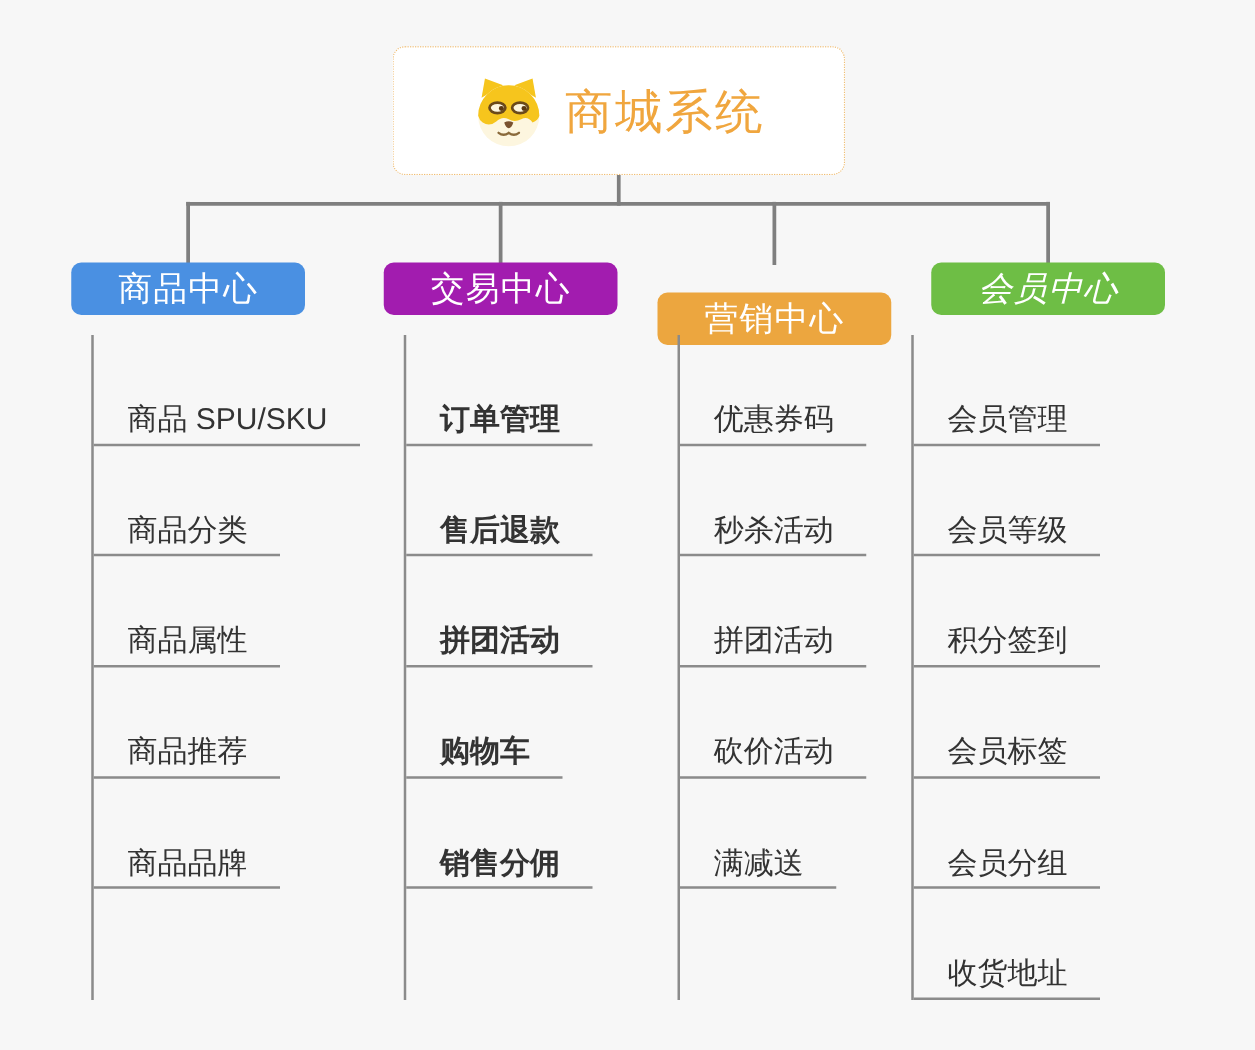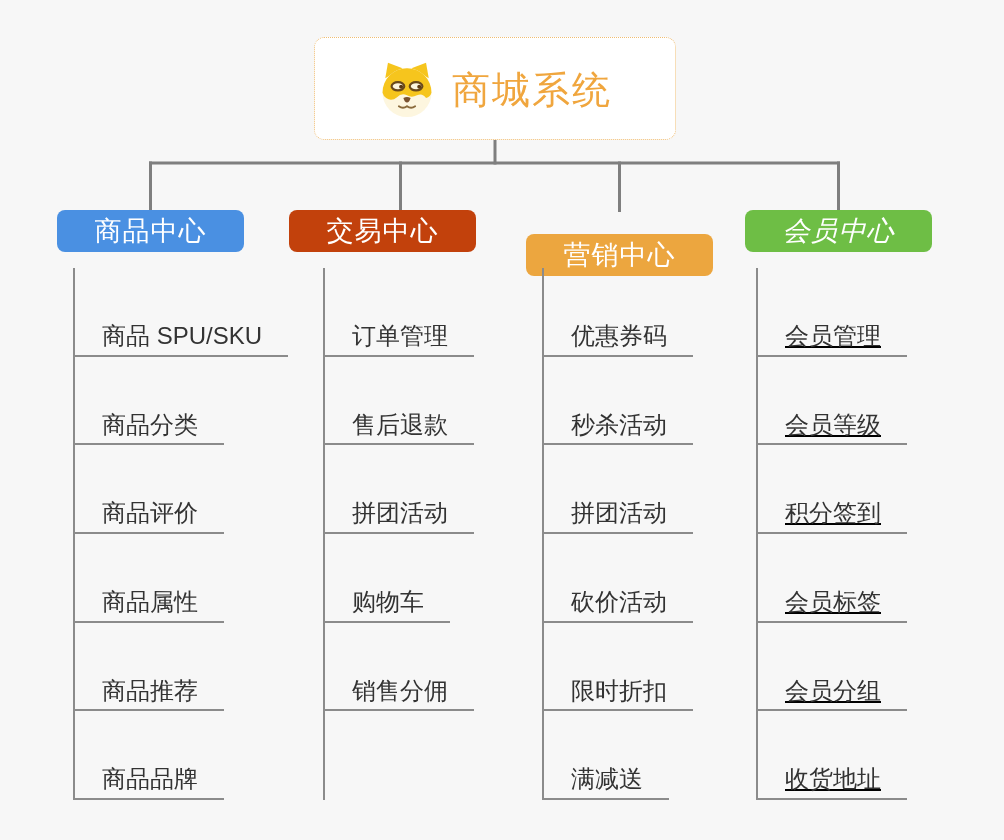--- a/index.html
+++ b/index.html
@@ -118,50 +118,48 @@
     <span class="root-title">商城系统</span>
   </div>
 
   <div id="branches-host">
       <div class="branch-box" style="left: 57px; background: rgb(74, 144, 226);">
         <span>商品中心</span>
       </div>
       <div class="leaf-col" style="left: 73px;">
         <div class="leaf">商品 SPU/SKU</div>
         <div class="leaf">商品分类</div>
-        <div class="leaf">商品评价</div>
         <div class="leaf">商品属性</div>
         <div class="leaf">商品推荐</div>
         <div class="leaf">商品品牌</div>
       </div>
-      <div class="branch-box" style="left: 289px; background: #c2410c;">
+      <div class="branch-box" style="left: 307px; background: #a21caf;">
         <span>交易中心</span>
       </div>
-      <div class="leaf-col" style="left: 323px;">
+      <div class="leaf-col" style="left: 323px; font-weight: bold;">
         <div class="leaf">订单管理</div>
         <div class="leaf">售后退款</div>
         <div class="leaf">拼团活动</div>
         <div class="leaf">购物车</div>
         <div class="leaf">销售分佣</div>
       </div>
       <div class="branch-box" style="left: 526px; background: rgb(236, 166, 63); margin-top: 24px;">
         <span>营销中心</span>
       </div>
       <div class="leaf-col" style="left: 542px;">
         <div class="leaf">优惠券码</div>
         <div class="leaf">秒杀活动</div>
         <div class="leaf">拼团活动</div>
         <div class="leaf">砍价活动</div>
-        <div class="leaf">限时折扣</div>
         <div class="leaf">满减送</div>
       </div>
       <div class="branch-box" style="left: 745px; background: rgb(110, 190, 69); font-style: italic;">
         <span>会员中心</span>
       </div>
-      <div class="leaf-col" style="left: 756px; text-decoration: underline;">
+      <div class="leaf-col" style="left: 729px;">
         <div class="leaf">会员管理</div>
         <div class="leaf">会员等级</div>
         <div class="leaf">积分签到</div>
         <div class="leaf">会员标签</div>
         <div class="leaf">会员分组</div>
         <div class="leaf">收货地址</div>
       </div>
     </div>
 
 </div>

